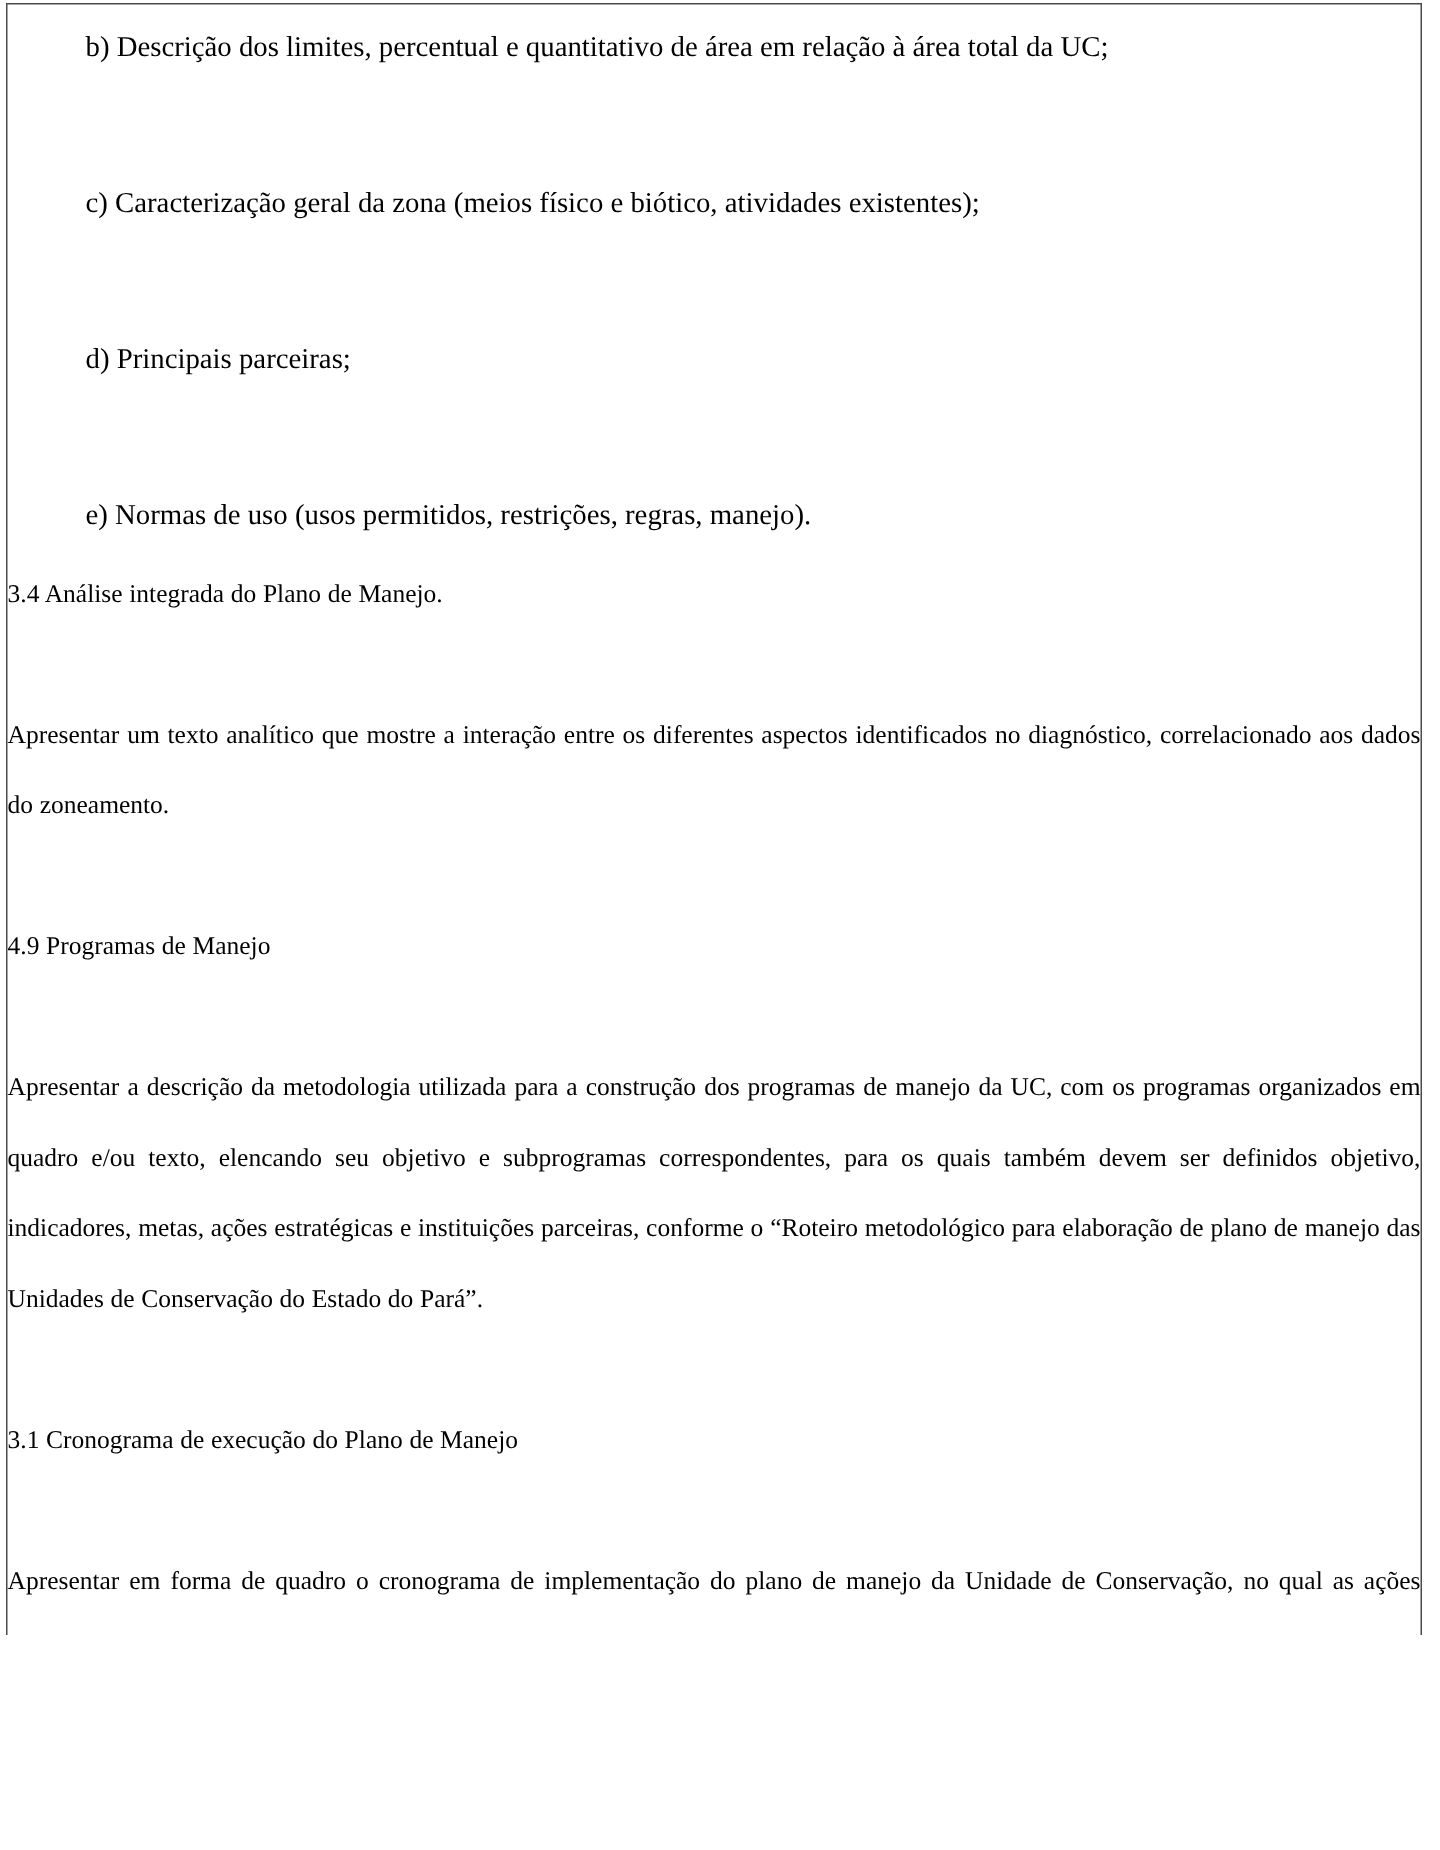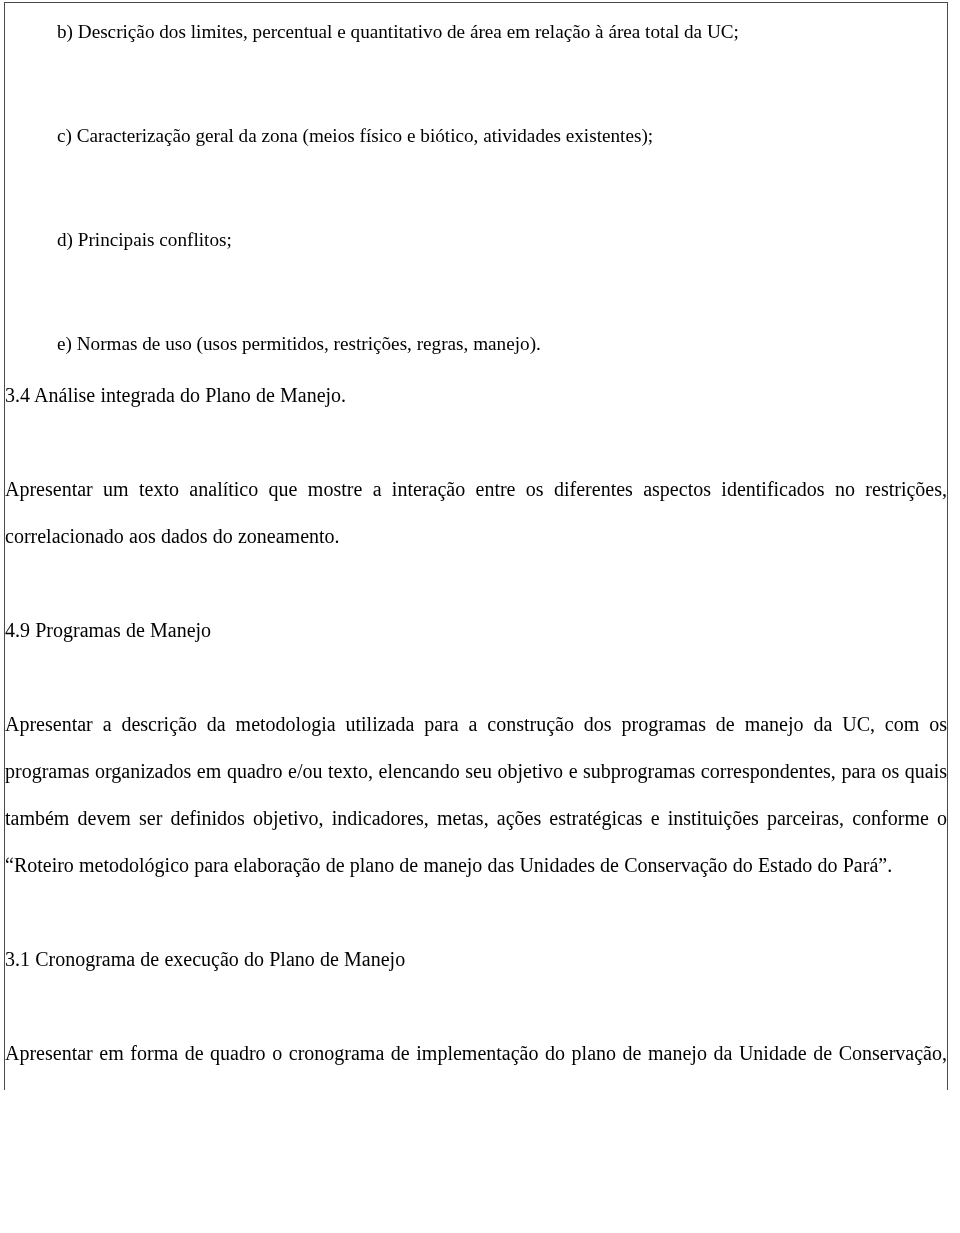--- a/index.html
+++ b/index.html
@@ -41,21 +41,21 @@
     background: #ffffff;
   }
 
   .cell-body {
     padding: 4px 16px 6px 11px;
   }
 
   
   p.para {
     margin: 0;
-    font-size: 20px;
+    font-size: 17px;
     line-height: 47px;
     text-align: justify;
     text-justify: inter-word;
     word-spacing: 0.2px;
   }
   p.para.last-nojust {
     text-align: left;
   }
   p.para.heading-num {
     text-align: left;
@@ -111,30 +111,30 @@
 
       <tr>
         <td class="cell-body" style="border-color: rgb(74, 74, 74);">
 
           <p class="letter-item">b) Descrição dos limites, percentual e quantitativo de área em relação à área total da UC;</p>
           <p class="blank">&nbsp;</p>
 
           <p class="letter-item">c) Caracterização geral da zona (meios físico e biótico, atividades existentes);</p>
           <p class="blank">&nbsp;</p>
 
-          <p class="letter-item">d) Principais conflitos;</p>
+          <p class="letter-item">d) Principais parceiras;</p>
           <p class="blank">&nbsp;</p>
 
           <p class="letter-item">e) Normas de uso (usos permitidos, restrições, regras, manejo).</p>
 
           <p class="para heading-num">3.4 Análise integrada do Plano de Manejo.</p>
 
           <p class="blank">&nbsp;</p>
 
-          <p class="para">Apresentar um texto analítico que mostre a interação entre os diferentes aspectos identificados no restrições, correlacionado aos dados do zoneamento.</p>
+          <p class="para">Apresentar um texto analítico que mostre a interação entre os diferentes aspectos identificados no diagnóstico, correlacionado aos dados do zoneamento.</p>
 
           <p class="blank">&nbsp;</p>
 
           <p class="para heading-num">4.9 Programas de Manejo</p>
 
           <p class="blank">&nbsp;</p>
 
           <p class="para">Apresentar a descrição da metodologia utilizada para a construção dos programas de manejo da UC, com os programas organizados em quadro e/ou texto, elencando seu objetivo e subprogramas correspondentes, para os quais também devem ser definidos objetivo, indicadores, metas, ações estratégicas e instituições parceiras, conforme o “Roteiro metodológico para elaboração de plano de manejo das Unidades de Conservação do Estado do Pará”.</p>
 
           <p class="blank">&nbsp;</p>

